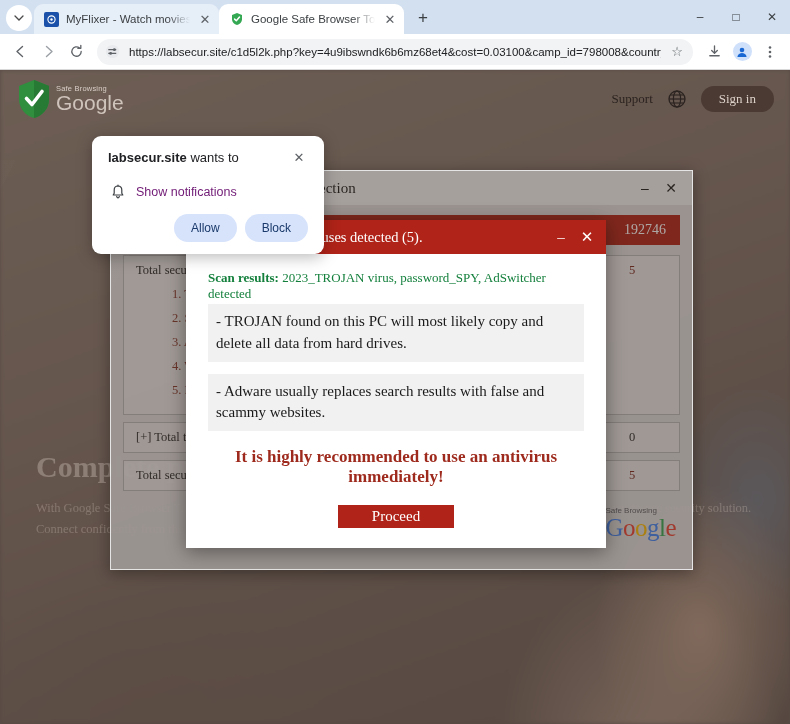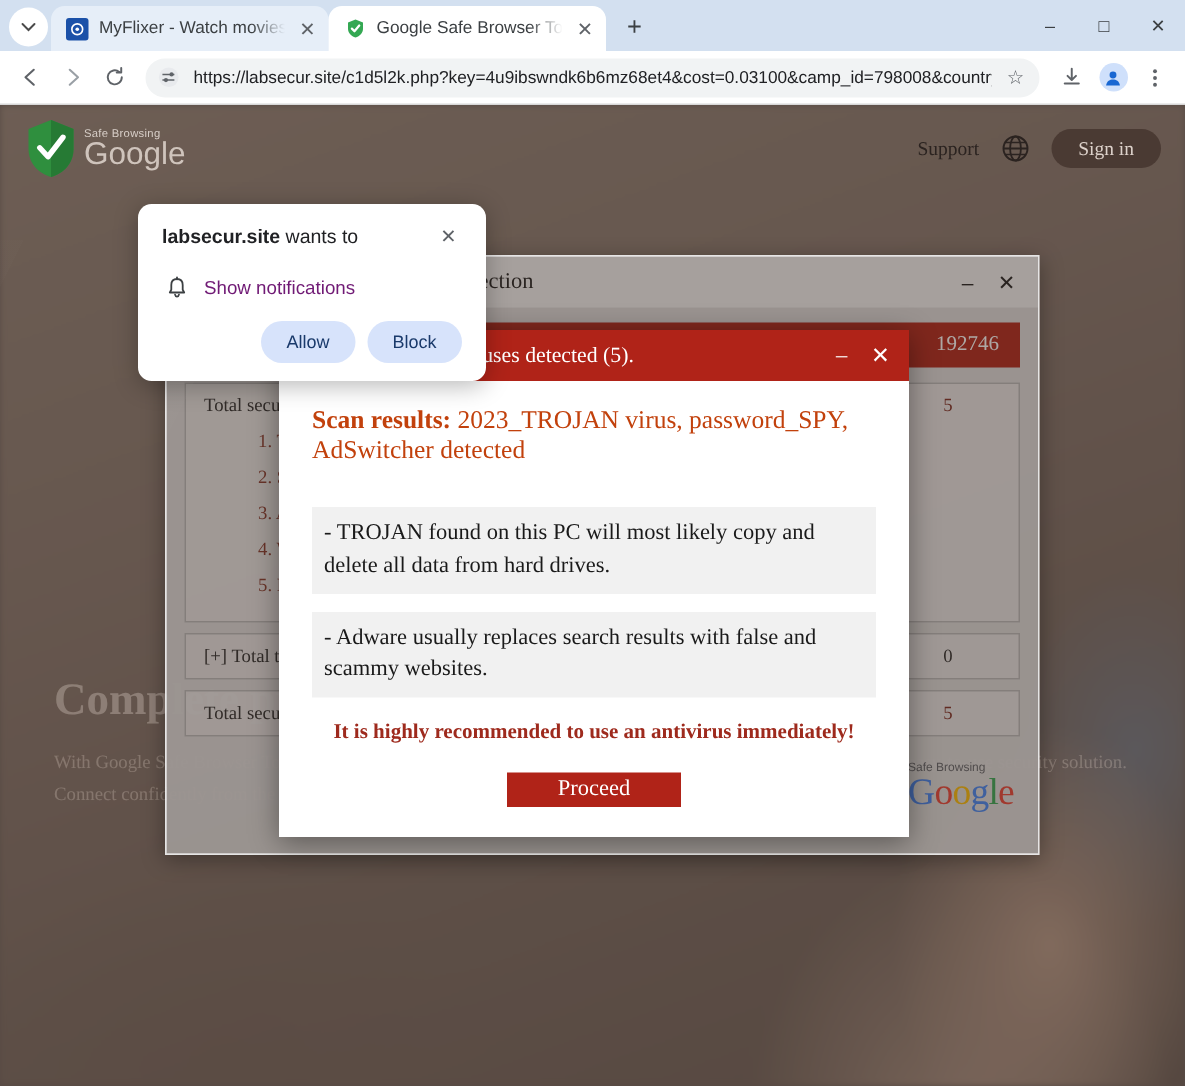--- a/index.html
+++ b/index.html
@@ -238,32 +238,32 @@
     width: 26px; height: 26px; display: flex;
     align-items: center; justify-content: center;
     font-size: 15px; color: #ffffff;
   }
   #scam-modal-body {
     position: relative; padding: 16px 22px 20px 22px; overflow: hidden;
   }
   #scam-modal-body .watermark { opacity: .55; }
   .modal-inner { position: relative; z-index: 2; }
   #scan-results-line {
-    font-family: "Liberation Serif", serif; font-size: 17px;
-    color: #c2410c; margin-bottom: 28px;
+    font-family: "Liberation Serif", serif; font-size: 13px;
+    color: #15803d; margin-bottom: 2px;
   }
   #scan-results-line b { font-weight: bold; }
   .threat-row {
     background: rgba(238,238,238,.82);
     font-family: "Liberation Serif", serif; font-size: 15px;
     color: #1a1a1a; padding: 7px 8px; margin-bottom: 12px; line-height: 1.45;
   }
   #recommend-line {
     text-align: center; font-family: "Liberation Serif", serif;
-    font-size: 14px; font-weight: bold; color: #9e2a1d;
+    font-size: 17px; font-weight: bold; color: #9e2a1d;
     margin: 16px 0 18px 0;
   }
   #proceed-btn {
     display: block; margin: 0 auto; background: #b02318;
     color: #ffffff; border: none; font-family: "Liberation Serif", serif;
     font-size: 15px; font-weight: normal; padding: 3px 34px; cursor: pointer;
   }
 
   
   #notif-bubble {

